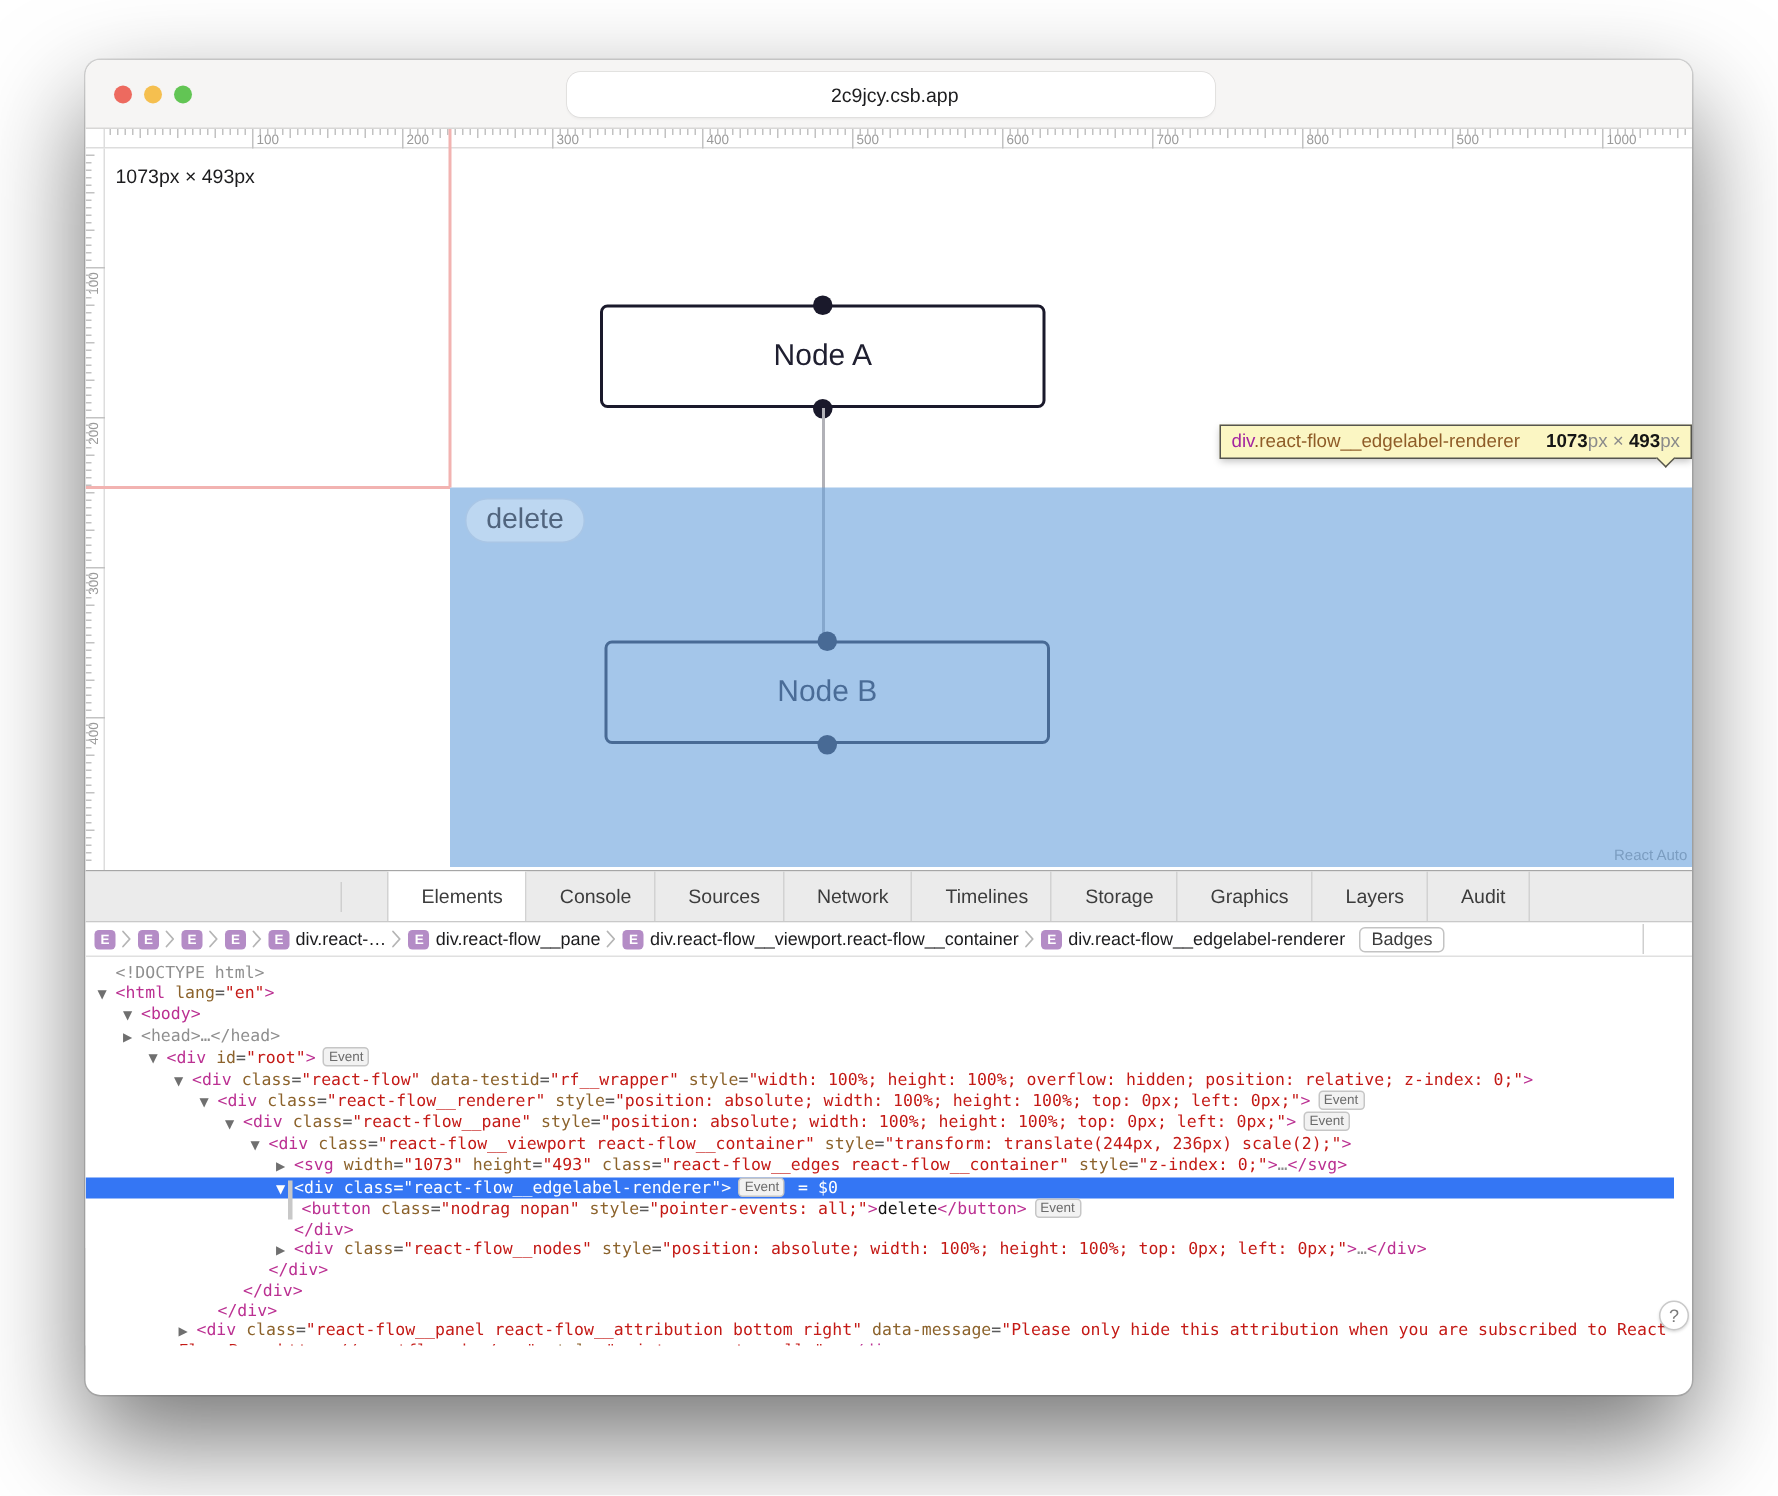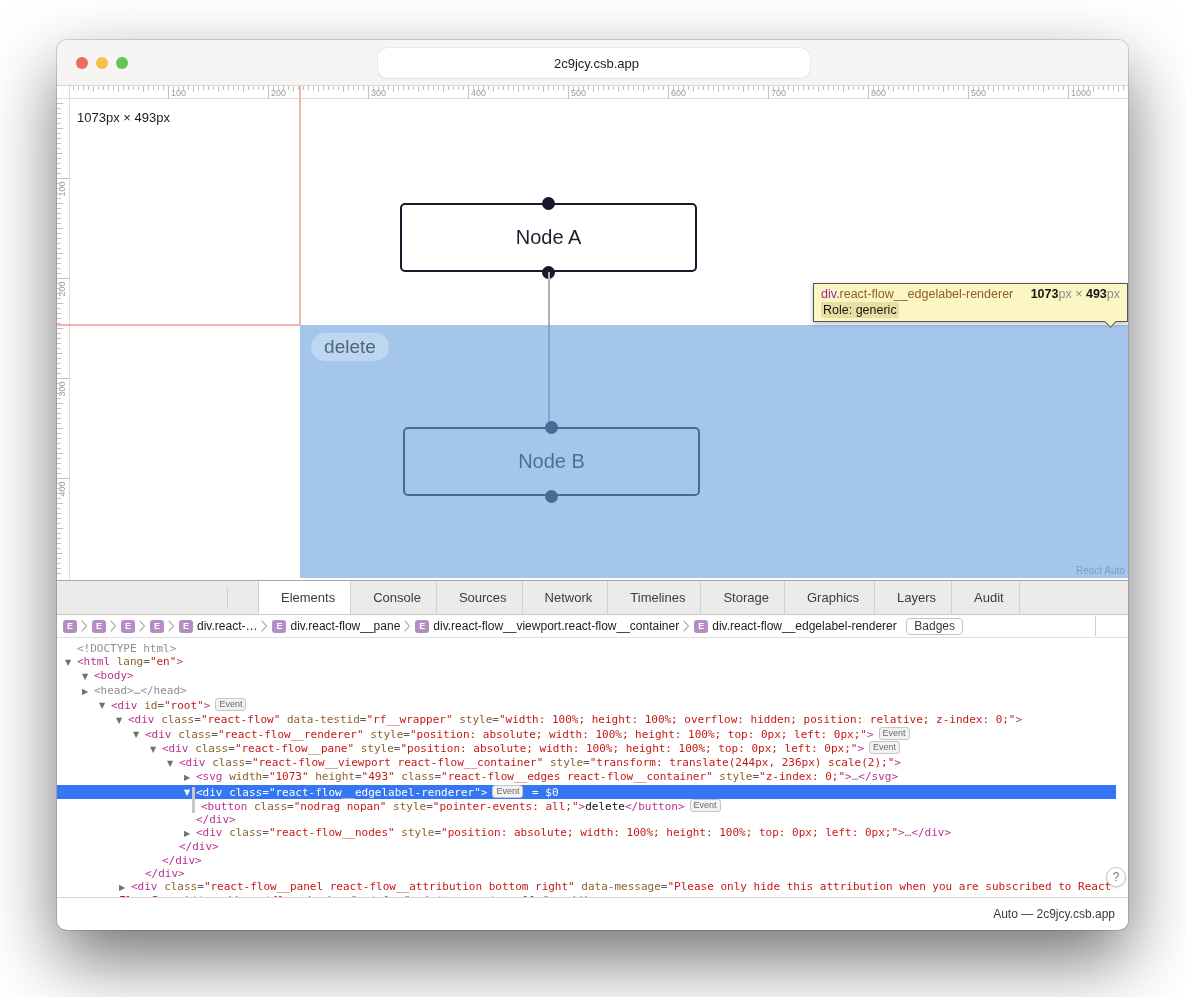--- a/index.html
+++ b/index.html
@@ -471,21 +471,20 @@
 
       <button class="delete-btn">
         <span>delete</span>
       </button>
 
       <div class="tooltip">
         <div class="tt-line1">
           <span><span class="tt-tag">div</span><span class="tt-classes">.react-flow__edgelabel-renderer</span></span>
           <span><span class="tt-num">1073</span><span class="tt-dim">px</span><span class="tt-dim"> × </span><span class="tt-num">493</span><span class="tt-dim">px</span></span>
         </div>
-        <div><span class="tt-role">Role: generic</span></div>
         <div class="tt-tail"></div>
       </div>
     </div>
 
     <div class="devtools">
       <div class="dt-tabbar">
         <div class="dt-toolicons" id="dtToolIcons">
             <span class="dt-toolbtn"></span>
             <span class="dt-toolbtn"></span>
             <span class="dt-toolbtn"></span>
@@ -638,22 +637,15 @@
           <div class="trow" style="padding-left: 122px;"><span class="s-t">&lt;/div&gt;</span></div>
           <div class="trow" style="padding-left: 105px;"><span class="s-t">&lt;/div&gt;</span></div>
           <div class="trow" style="padding-left: 88px;"><span class="s-t">&lt;/div&gt;</span></div>
           <div class="trow wrap" style="padding-left: 62px;"><span class="arw">▶</span><span class="s-t">&lt;div </span><span class="s-a">class</span><span class="s-e">=</span><span class="s-v">"react-flow__panel react-flow__attribution bottom right"</span><span class="s-a"> data-message</span><span class="s-e">=</span><span class="s-v">"Please only hide this attribution when you are subscribed to React Flow Pro: https://reactflow.dev/pro"</span><span class="s-a"> style</span><span class="s-e">=</span><span class="s-v">"pointer-events: all;"</span><span class="s-t">&gt;</span><span class="s-g">…</span><span class="s-t">&lt;/div&gt;</span></div>
         </div>
 
       <div class="help-btn">
           <span>?</span>
         </div>
 
-      <div class="dt-statusbar">
-        <span style="display:flex"></span>
-        <span class="status-context">
-          <span>Auto — 2c9jcy.csb.app</span>
-          <span style="display:flex"></span>
-        </span>
-      </div>
     </div>
   </div>
 </div>
 
 </body></html>

